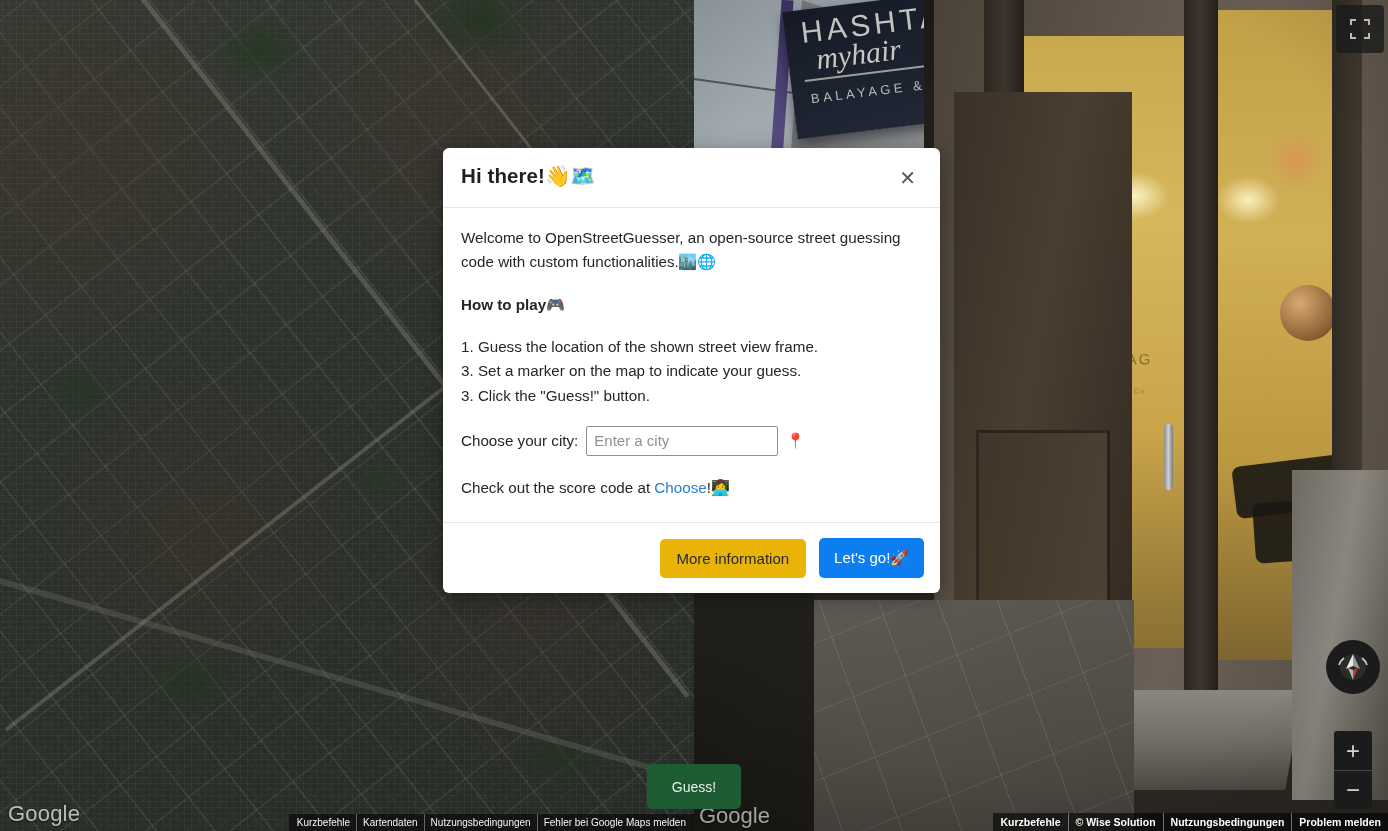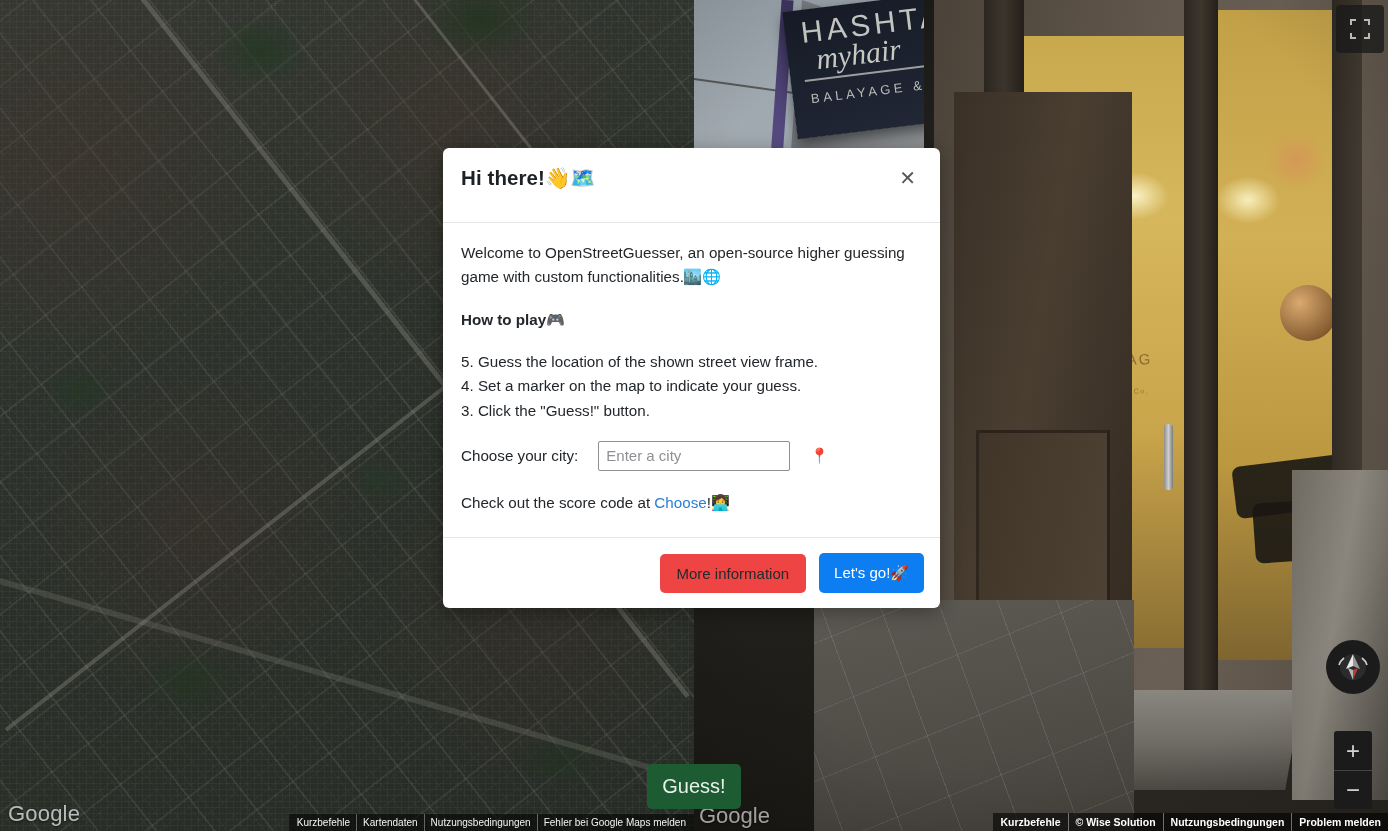--- a/index.html
+++ b/index.html
@@ -91,21 +91,21 @@
   }
   #map-attrib .att:first-child { border-left: none; }
 
   
   #guess-button {
     position: absolute; left: 647px; top: 764px;
     width: 94px; height: 45px;
     background: #1d5b32;
     color: #e9efe9;
     border: none; border-radius: 5px;
-    font-size: 20px;
+    font-size: 14px;
     font-family: "Liberation Sans", sans-serif;
     cursor: pointer;
     z-index: 30;
   }
 
   
   #sv-panel {
     position: absolute; left: 694px; top: 0;
     width: 694px; height: 831px;
     overflow: hidden;
@@ -337,42 +337,42 @@
     position: absolute;
     left: 443px; top: 148px;
     width: 497px;
     background: #fff;
     border-radius: 6px;
     box-shadow: 0 4px 20px rgba(0,0,0,.35);
     pointer-events: auto;
     overflow: hidden;
   }
   #modal-header {
-    display: flex; align-items: center; justify-content: space-between;
-    padding: 16px 18px 30px 18px;
+    display: flex; justify-content: space-between;
+    padding: 16px 18px 15px 18px;
     border-bottom: 1px solid #e4e6e9;
   }
   #modal-title {
     font-size: 20.5px; font-weight: 700; color: #1d2125;
     letter-spacing: .1px;
   }
   #modal-close {
     font-size: 20px; color: #55595e; cursor: pointer;
     line-height: 1; padding: 4px 6px; background: none; border: none;
   }
   #modal-body {
     padding: 18px 18px 22px 18px;
     font-size: 15.2px; color: #23272b; line-height: 1.60;
   }
   #modal-body p { margin: 0 0 18px 0; }
   #howto-heading { font-weight: 700; margin: 0; }
   #howto-list { margin: 0 0 18px 0; padding: 0; list-style: none; }
   #howto-list li { margin: 0; }
   .city-row {
-    display: flex; align-items: center; gap: 20px;
+    display: flex; align-items: center; gap: 8px;
     margin: 0 0 20px 0;
   }
   .city-label { white-space: nowrap; }
   #city-input {
     width: 192px; height: 30px;
     padding: 3px 7px;
     font-size: 15px;
     font-family: "Liberation Sans", sans-serif;
     border: 1px solid #8f9094;
     border-radius: 2px;
@@ -380,21 +380,21 @@
     background: #fff;
   }
   #city-input::placeholder { color: #8e9095; }
   #github-link { color: #2a7fd4; text-decoration: none; cursor: pointer; }
   #modal-footer {
     border-top: 1px solid #e4e6e9;
     padding: 15px 16px;
     display: flex; justify-content: flex-end; align-items: center; gap: 13px;
   }
   #more-info-button {
-    background: #ef4444; color: #26292d;
+    background: #eab308; color: #26292d;
     border: none; border-radius: 5px;
     padding: 11px 17px;
     font-size: 15px; cursor: pointer;
     font-family: "Liberation Sans", sans-serif;
   }
   #lets-go-button {
     background: #0d7ef2; color: #fff;
     border: none; border-radius: 5px;
     padding: 11px 15px;
     font-size: 15px; cursor: pointer;
@@ -509,26 +509,26 @@
 
   <div id="modal-backdrop">
     <div id="modal">
 
       <div id="modal-header">
         <div id="modal-title"><span>Hi there!</span><span class="emoji">👋🗺️</span></div>
         <button id="modal-close">✕</button>
       </div>
 
       <div id="modal-body">
-        <p><span>Welcome to OpenStreetGuesser, an open-source higher guessing game with custom functionalities.</span><span class="emoji">🏙️🌐</span></p>
+        <p><span>Welcome to OpenStreetGuesser, an open-source street guessing code with custom functionalities.</span><span class="emoji">🏙️🌐</span></p>
 
         <p id="howto-heading"><span>How to play</span><span class="emoji">🎮</span></p>
         <ul id="howto-list">
-          <li>5. Guess the location of the shown street view frame.</li>
-          <li>4. Set a marker on the map to indicate your guess.</li>
+          <li>1. Guess the location of the shown street view frame.</li>
+          <li>3. Set a marker on the map to indicate your guess.</li>
           <li>3. Click the "Guess!" button.</li>
         </ul>
 
 
         <div class="city-row">
           <span class="city-label">Choose your city:</span>
           <input id="city-input" type="text" placeholder="Enter a city" style="">
           <span class="emoji">📍</span>
         </div>
 

